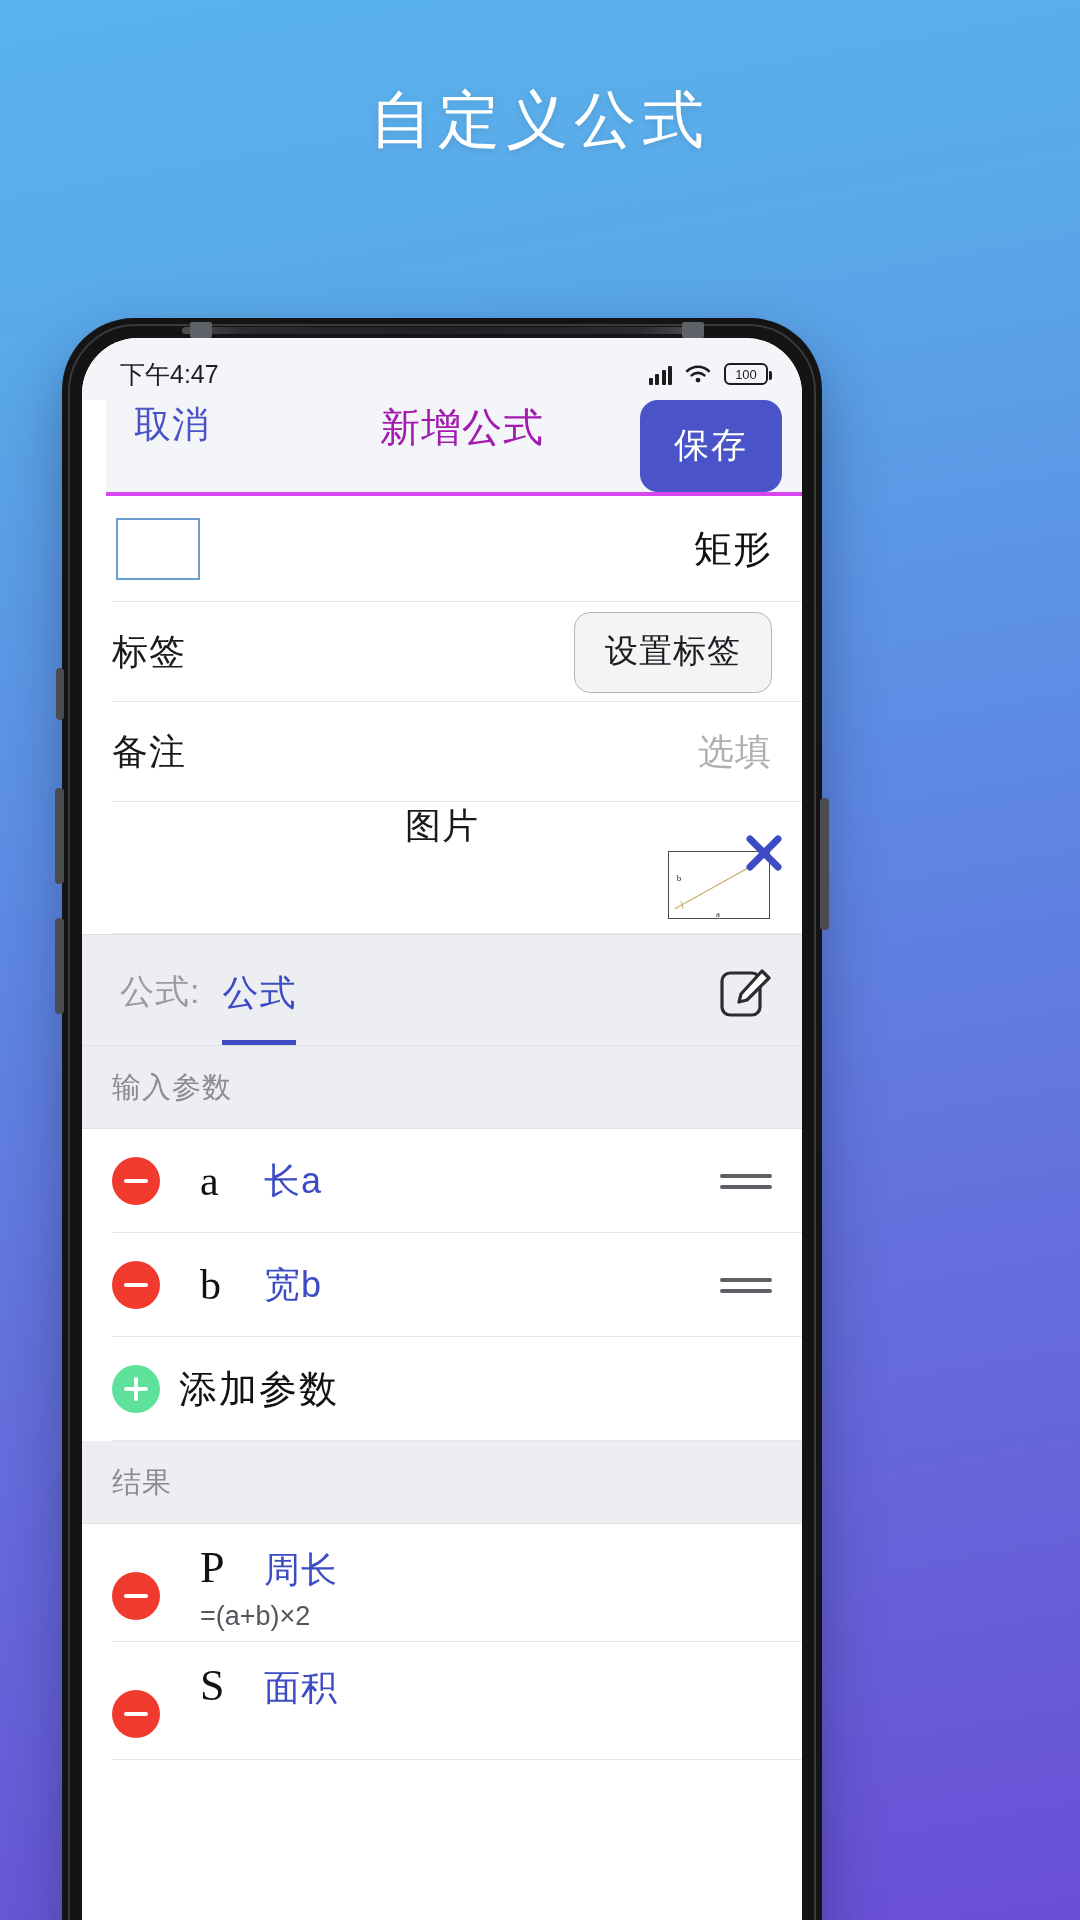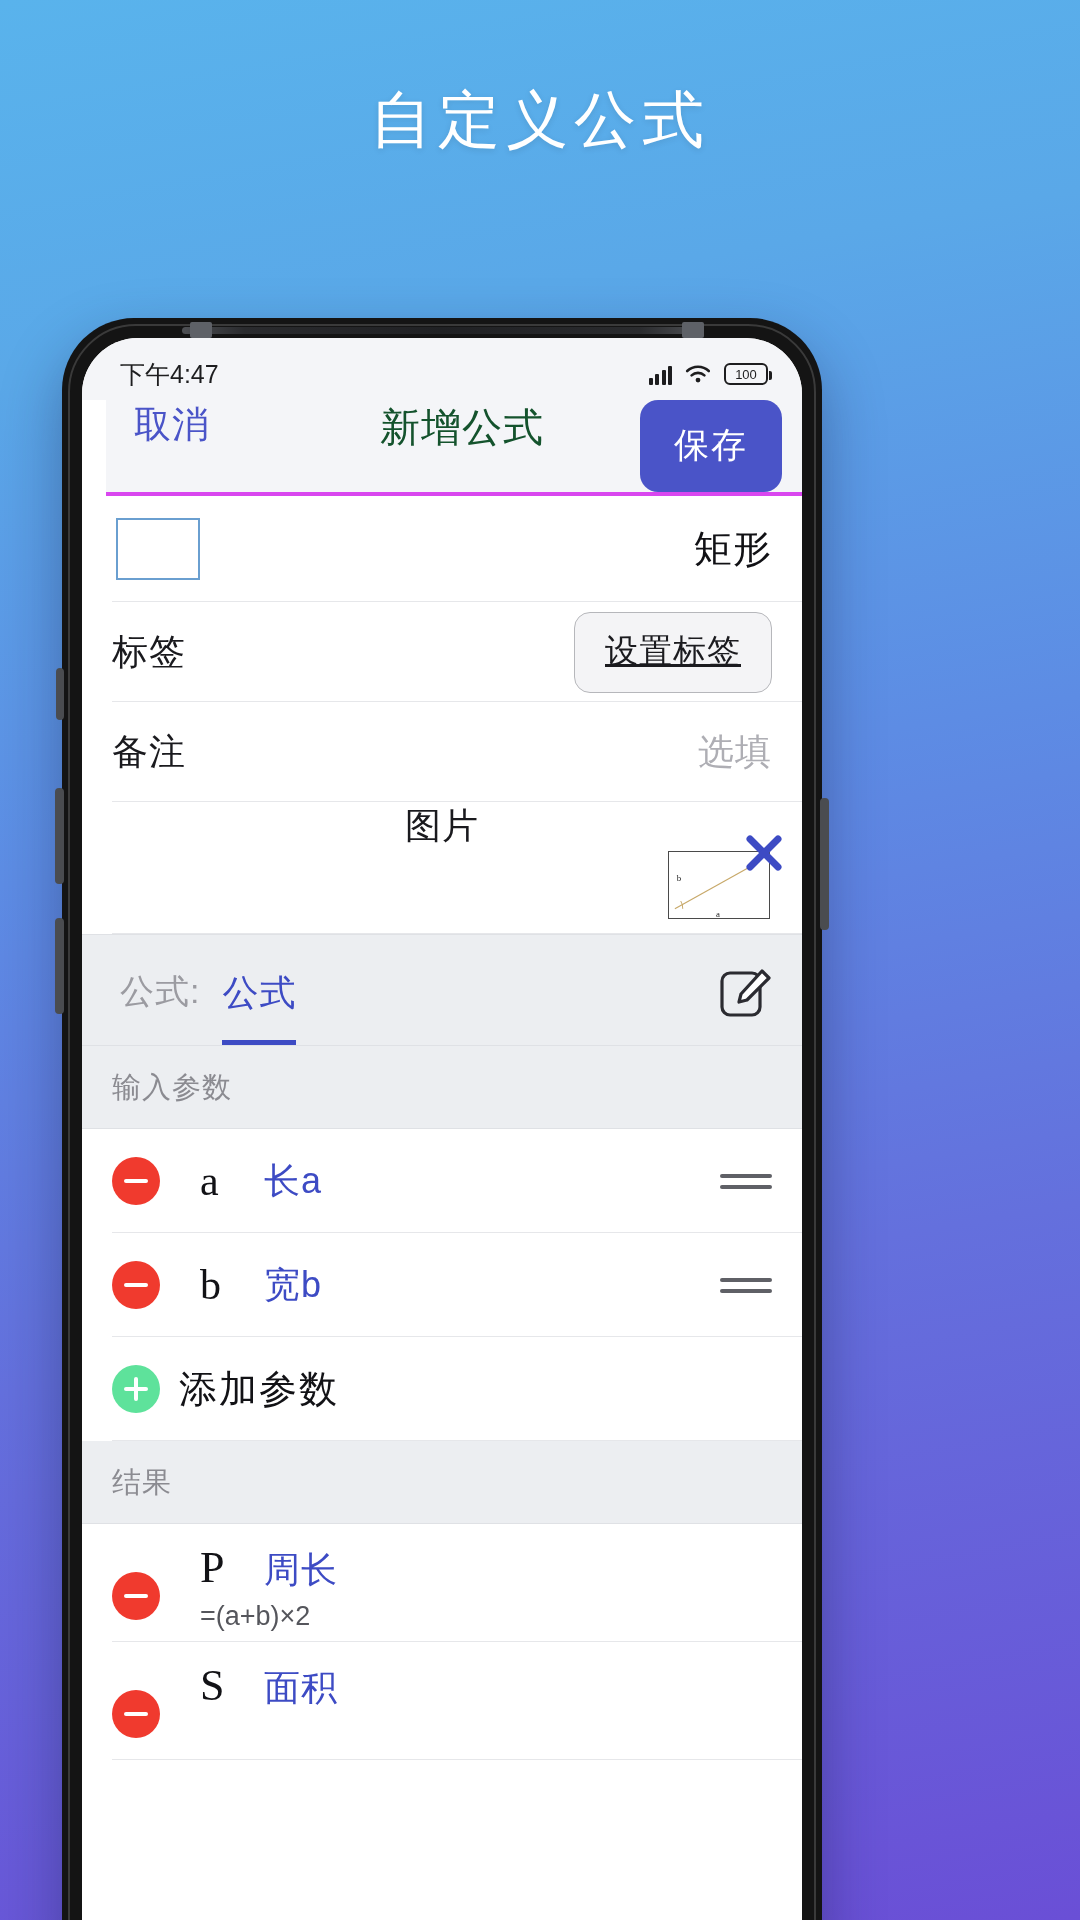--- a/index.html
+++ b/index.html
@@ -108,21 +108,21 @@
   .nav-cancel {
     font-size: 37px;
     color: #4a54c8;
     letter-spacing: 1px;
   }
   .nav-title {
     position: absolute;
     left: 16px; right: 0;
     text-align: center;
     font-size: 40px;
-    color: #14532d;
+    color: #a21caf;
     letter-spacing: 1px;
     pointer-events: none;
   }
   .nav-save {
     margin-left: auto;
     background: #4a54c8;
     color: #ffffff;
     font-size: 35px;
     border: none;
     border-radius: 18px;
@@ -167,21 +167,20 @@
 
   .tag-btn {
     background: #f4f4f6;
     border: 1.5px solid #b6b7bb;
     border-radius: 16px;
     font-size: 33px;
     color: #1b1b1f;
     padding: 16px 30px 18px;
     letter-spacing: 1px;
     font-family: inherit;
-    text-decoration: underline;
   }
   .note-placeholder { font-size: 36px; color: #aeaeb4; letter-spacing: 1px; }
 
   
   .row-image { min-height: 132px; flex-direction: column; }
   .thumb-wrap { position: relative; width: 102px; height: 68px; margin-right: 2px; }
   .thumb {
     width: 100%; height: 100%;
     border: 1.5px solid #4a4a4a;
     background: #ffffff;

